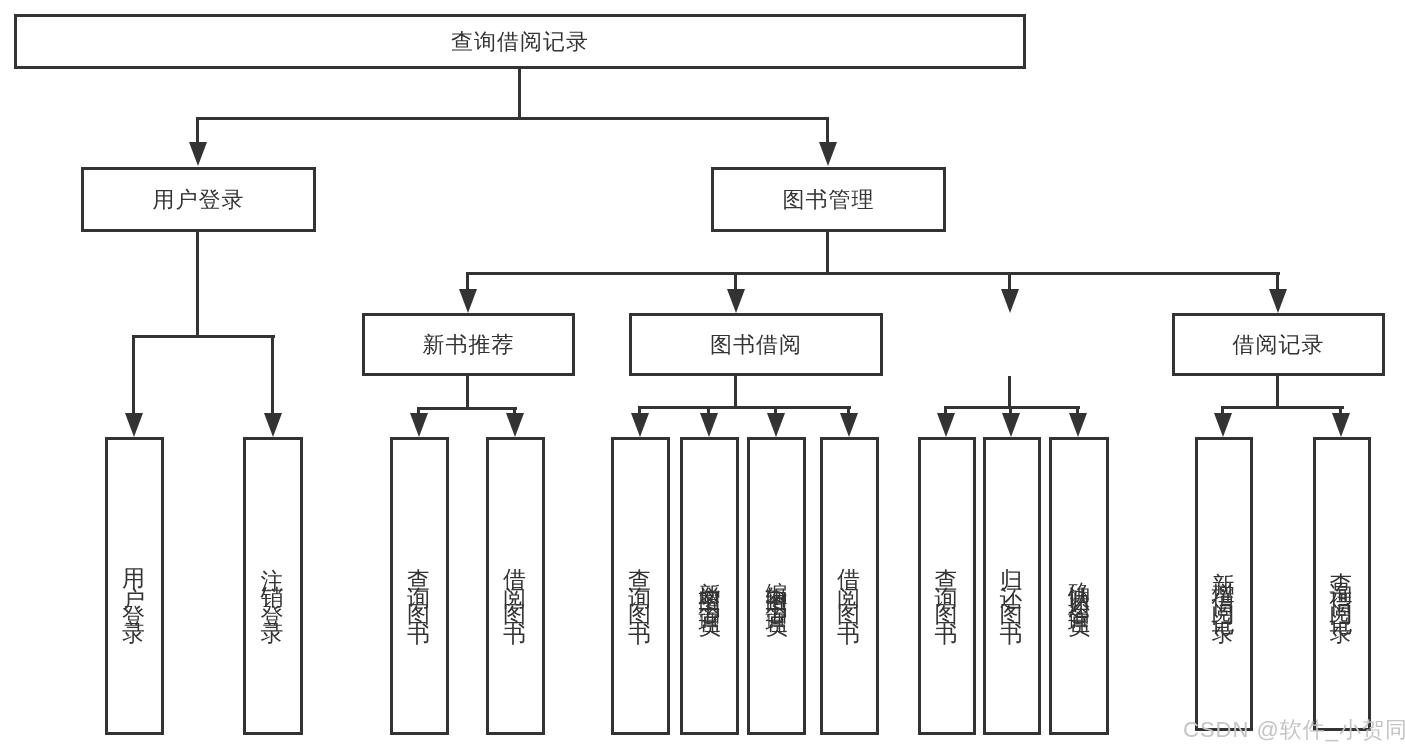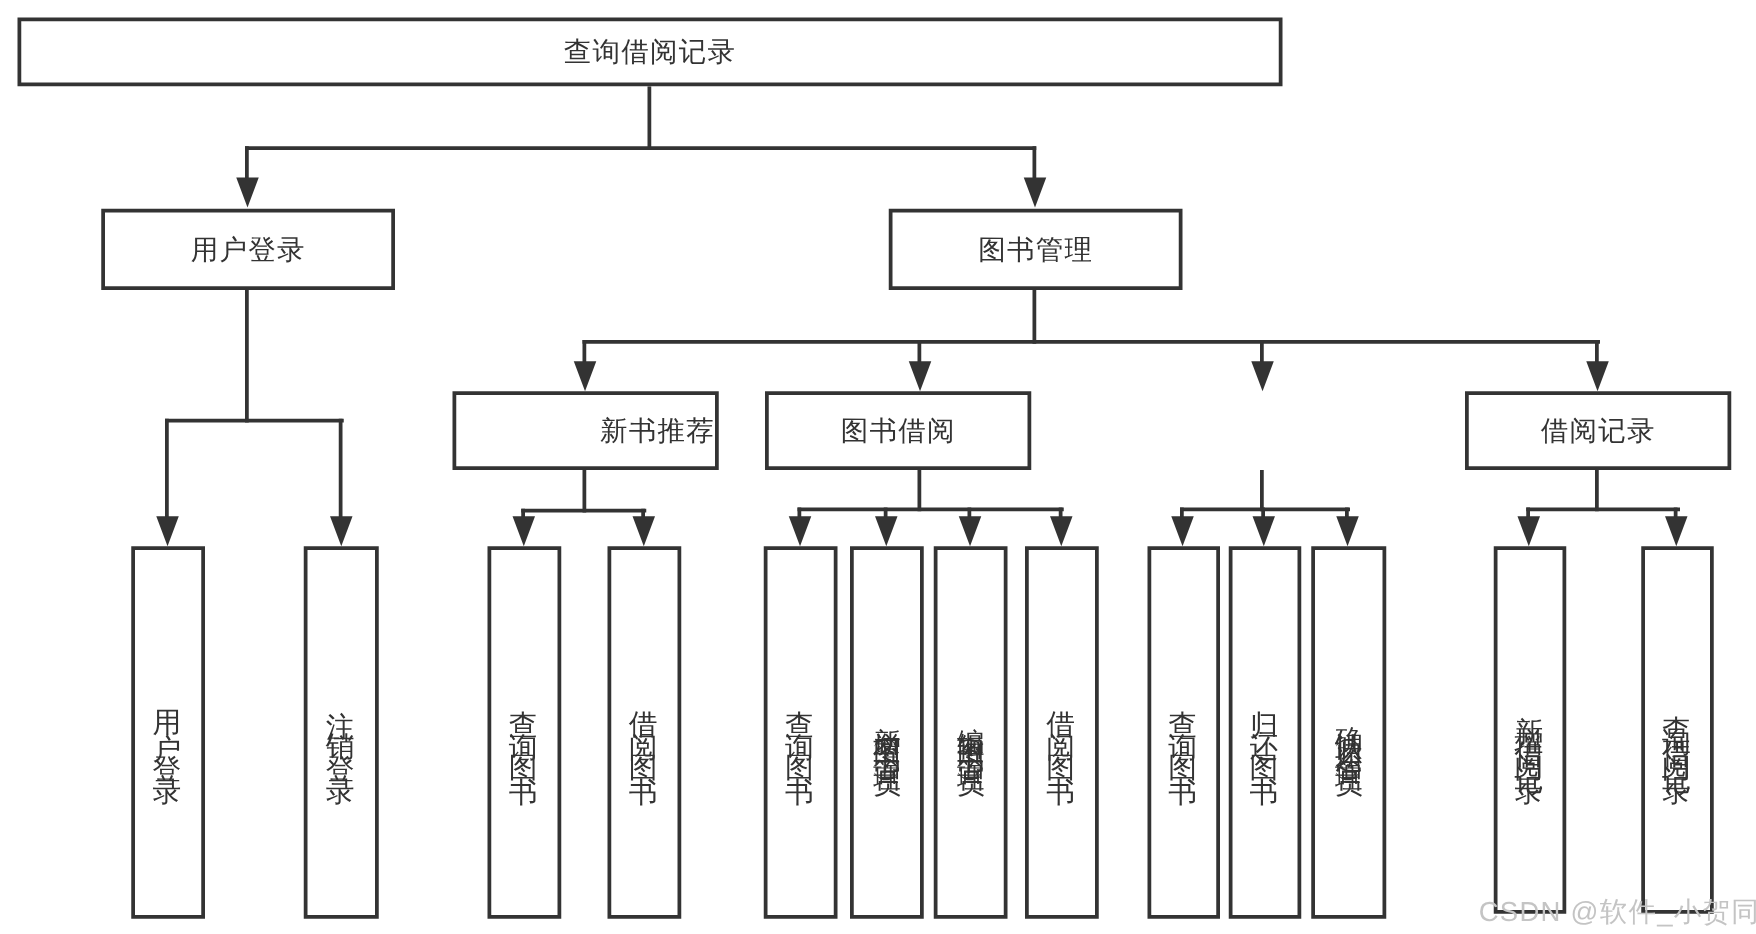--- a/index.html
+++ b/index.html
@@ -43,24 +43,24 @@
     <span>查询借阅记录</span>
   </div>
 
   <div class="hbox" style="left:81px;top:167px;width:235px;height:65px;">
     <span>用户登录</span>
   </div>
   <div class="hbox" style="left:711px;top:167px;width:235px;height:65px;font-family:Liberation Mono, monospace;">
     <span>图书管理</span>
   </div>
 
-  <div class="hbox" style="left:362px;top:313px;width:213px;height:63px;justify-content:flex-end;">
+  <div class="hbox" style="left:362px;top:313px;width:213px;height:63px;">
     <span>新书推荐</span>
   </div>
-  <div class="hbox" style="left:612px;top:313px;width:213px;height:63px;">
+  <div class="hbox" style="left:629px;top:313px;width:254px;height:63px;">
     <span>图书借阅</span>
   </div>
   <div class="hbox" style="left:1172px;top:313px;width:213px;height:63px;text-align:center;">
     <span>借阅记录</span>
   </div>
 
   <div class="vbox v4" style="left:105px;top:437px;width:59px;height:298px;">
     <span>用户登录</span>
   </div>
   <div class="vbox v4" style="left:243px;top:437px;width:60px;height:298px;">

